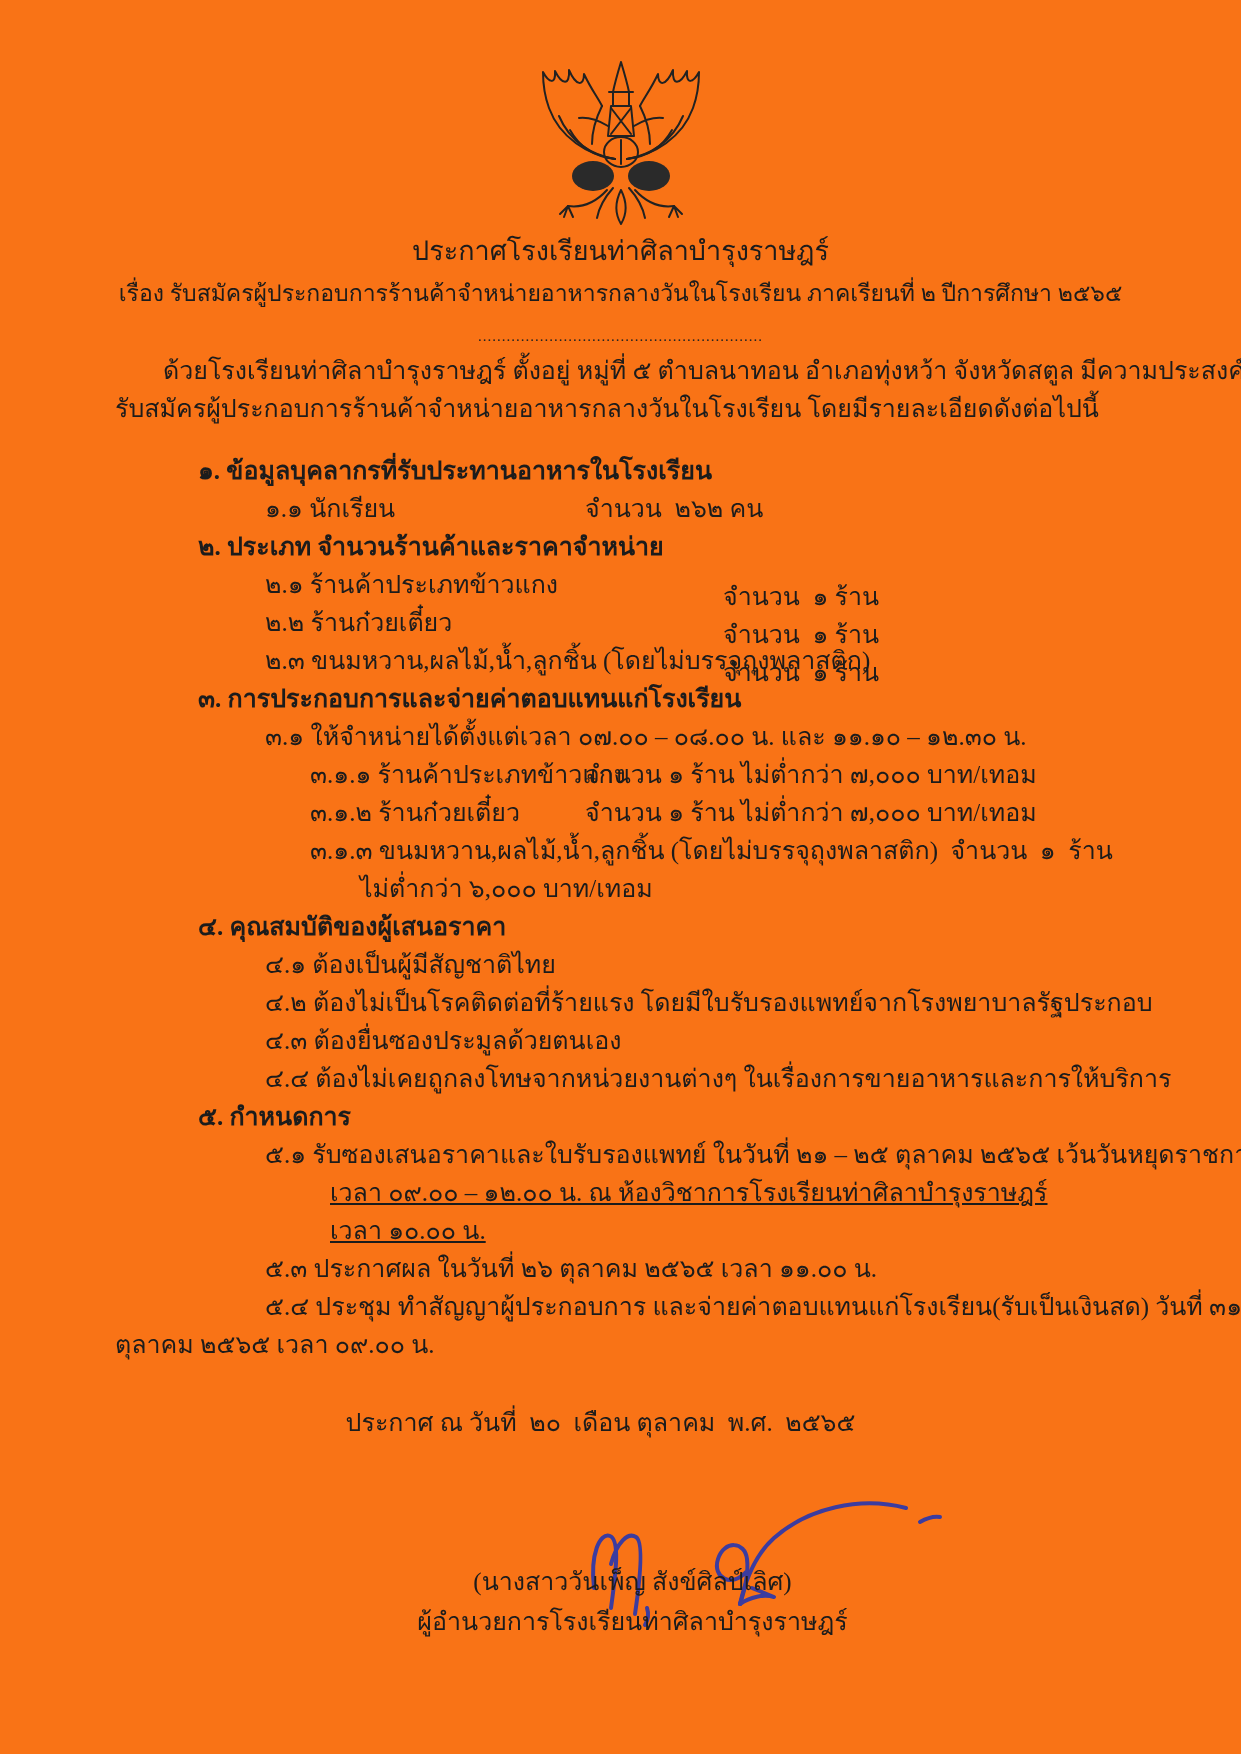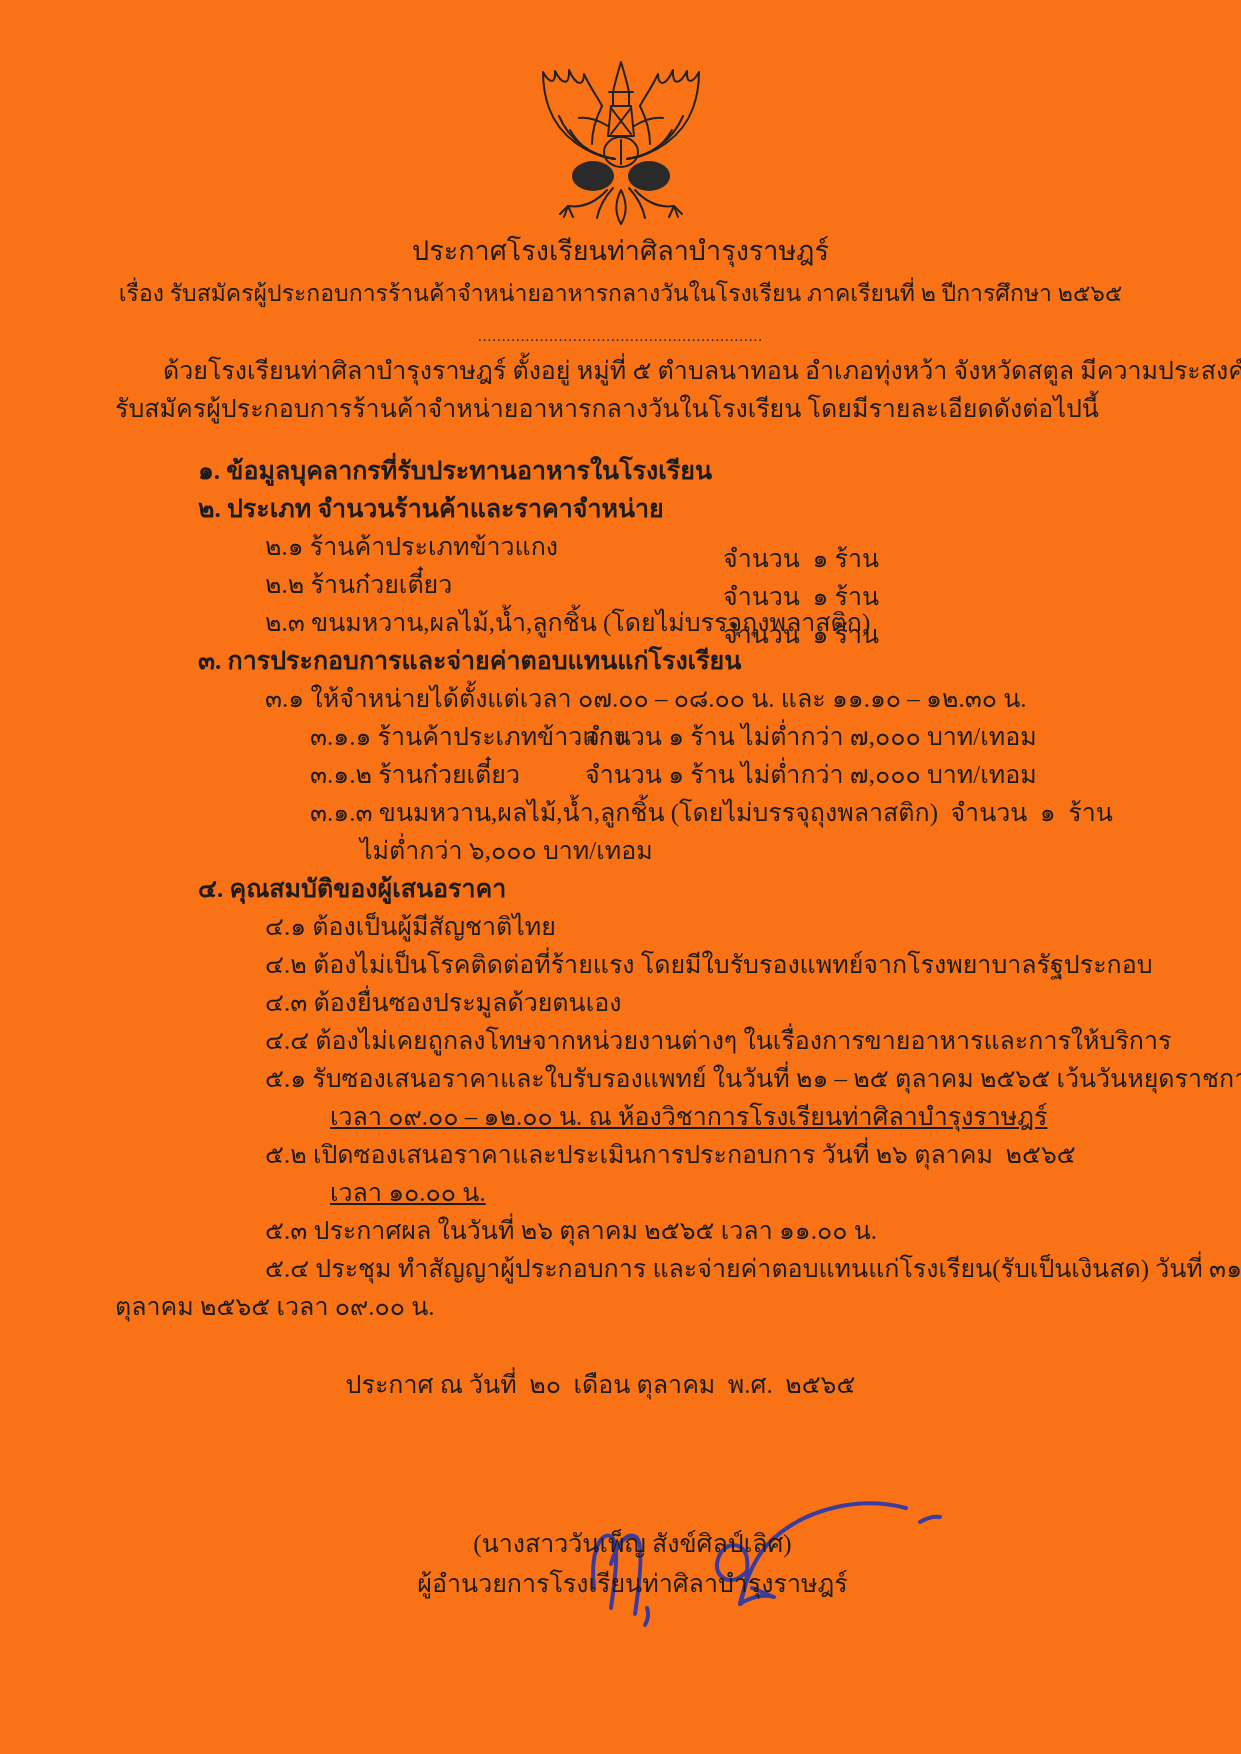--- a/index.html
+++ b/index.html
@@ -70,20 +70,24 @@
       <span class="t x48">ด้วยโรงเรียนท่าศิลาบำรุงราษฎร์ ตั้งอยู่ หมู่ที่ ๕ ตำบลนาทอน อำเภอทุ่งหว้า จังหวัดสตูล มีความประสงค์จะ</span>
     </div>
     <div class="line">
       <span class="t x0">รับสมัครผู้ประกอบการร้านค้าจำหน่ายอาหารกลางวันในโรงเรียน โดยมีรายละเอียดดังต่อไปนี้</span>
     </div>
     <div class="sp1"></div>
 
     <div class="line">
       <span class="t x83 bold">๑. ข้อมูลบุคลากรที่รับประทานอาหารในโรงเรียน</span>
     </div>
+    <div class="line">
+      <span class="t x150">๑.๑ นักเรียน</span>
+      <span class="t x470">จำนวน  ๒๖๒ คน</span>
+    </div>
 
     <div class="line">
       <span class="t x83 bold">๒. ประเภท จำนวนร้านค้าและราคาจำหน่าย</span>
     </div>
     <div class="line">
       <span class="t x150">๒.๑ ร้านค้าประเภทข้าวแกง</span>
       <span class="t x608">จำนวน  ๑ ร้าน</span>
     </div>
     <div class="line">
       <span class="t x150">๒.๒ ร้านก๋วยเตี๋ยว</span>
@@ -125,27 +129,27 @@
       <span class="t x150">๔.๒ ต้องไม่เป็นโรคติดต่อที่ร้ายแรง โดยมีใบรับรองแพทย์จากโรงพยาบาลรัฐประกอบ</span>
     </div>
     <div class="line">
       <span class="t x150">๔.๓ ต้องยื่นซองประมูลด้วยตนเอง</span>
     </div>
     <div class="line">
       <span class="t x150">๔.๔ ต้องไม่เคยถูกลงโทษจากหน่วยงานต่างๆ ในเรื่องการขายอาหารและการให้บริการ</span>
     </div>
 
     <div class="line">
+      <span class="t x83 bold">๕. กำหนดการ</span>
+    </div>
+    <div class="line">
       <span class="t x150">๕.๑ รับซองเสนอราคาและใบรับรองแพทย์ ในวันที่ ๒๑ – ๒๕ ตุลาคม ๒๕๖๕ เว้นวันหยุดราชการ</span>
     </div>
     <div class="line">
       <span class="t x215">เวลา ๐๙.๐๐ – ๑๒.๐๐ น. ณ ห้องวิชาการโรงเรียนท่าศิลาบำรุงราษฎร์</span>
-    </div>
-    <div class="line">
-      <span class="t x150">๕.๒ เปิดซองเสนอราคาและประเมินการประกอบการ วันที่ ๒๖ ตุลาคม  ๒๕๖๕</span>
     </div>
     <div class="line">
       <span class="t x215">เวลา ๑๐.๐๐ น.</span>
     </div>
     <div class="line">
       <span class="t x150">๕.๓ ประกาศผล ในวันที่ ๒๖ ตุลาคม ๒๕๖๕ เวลา ๑๑.๐๐ น.</span>
     </div>
     <div class="line">
       <span class="t x150">๕.๔ ประชุม ทำสัญญาผู้ประกอบการ และจ่ายค่าตอบแทนแก่โรงเรียน(รับเป็นเงินสด) วันที่ ๓๑</span>
     </div>

